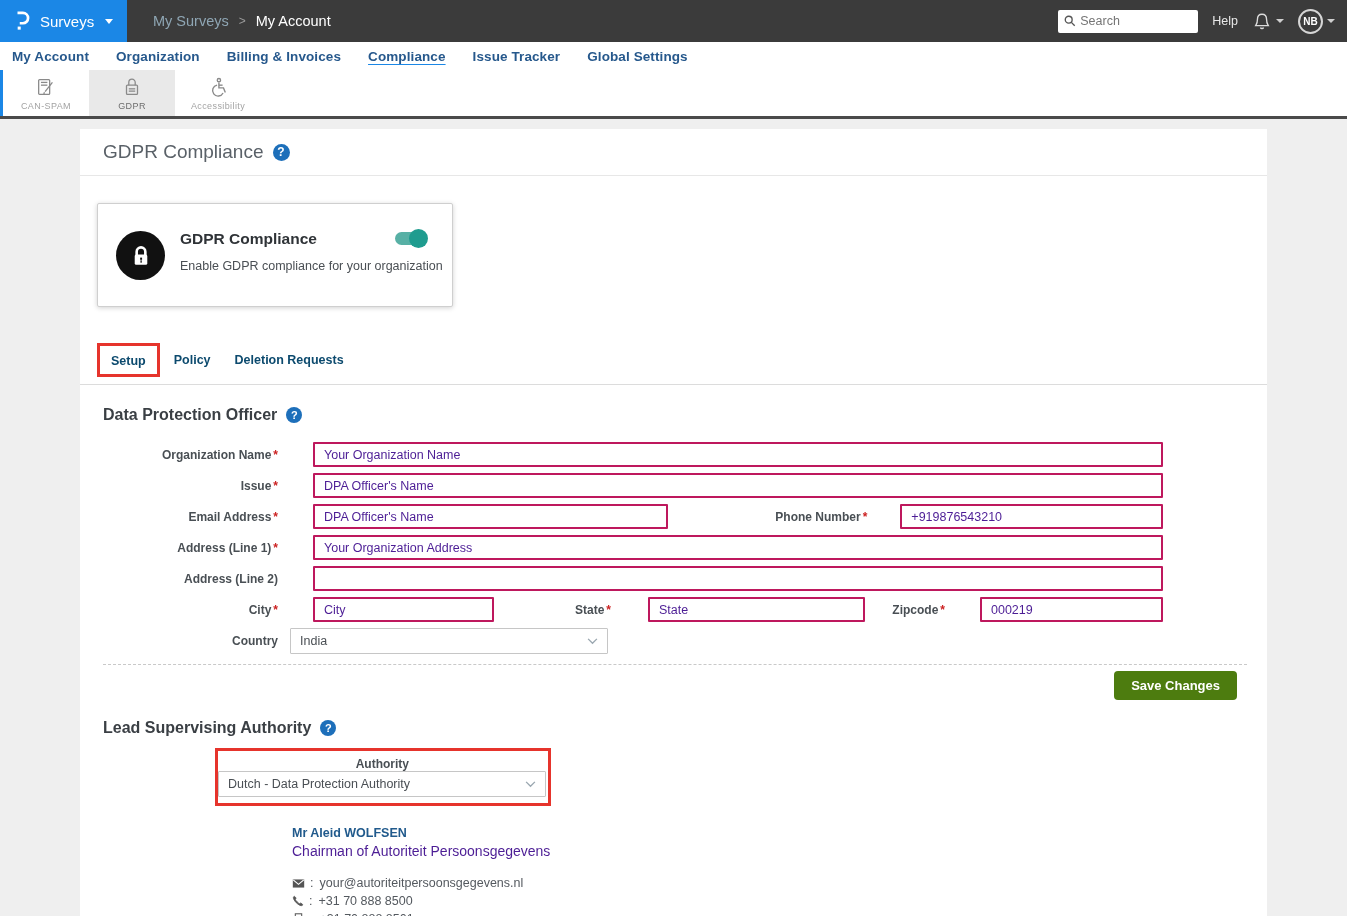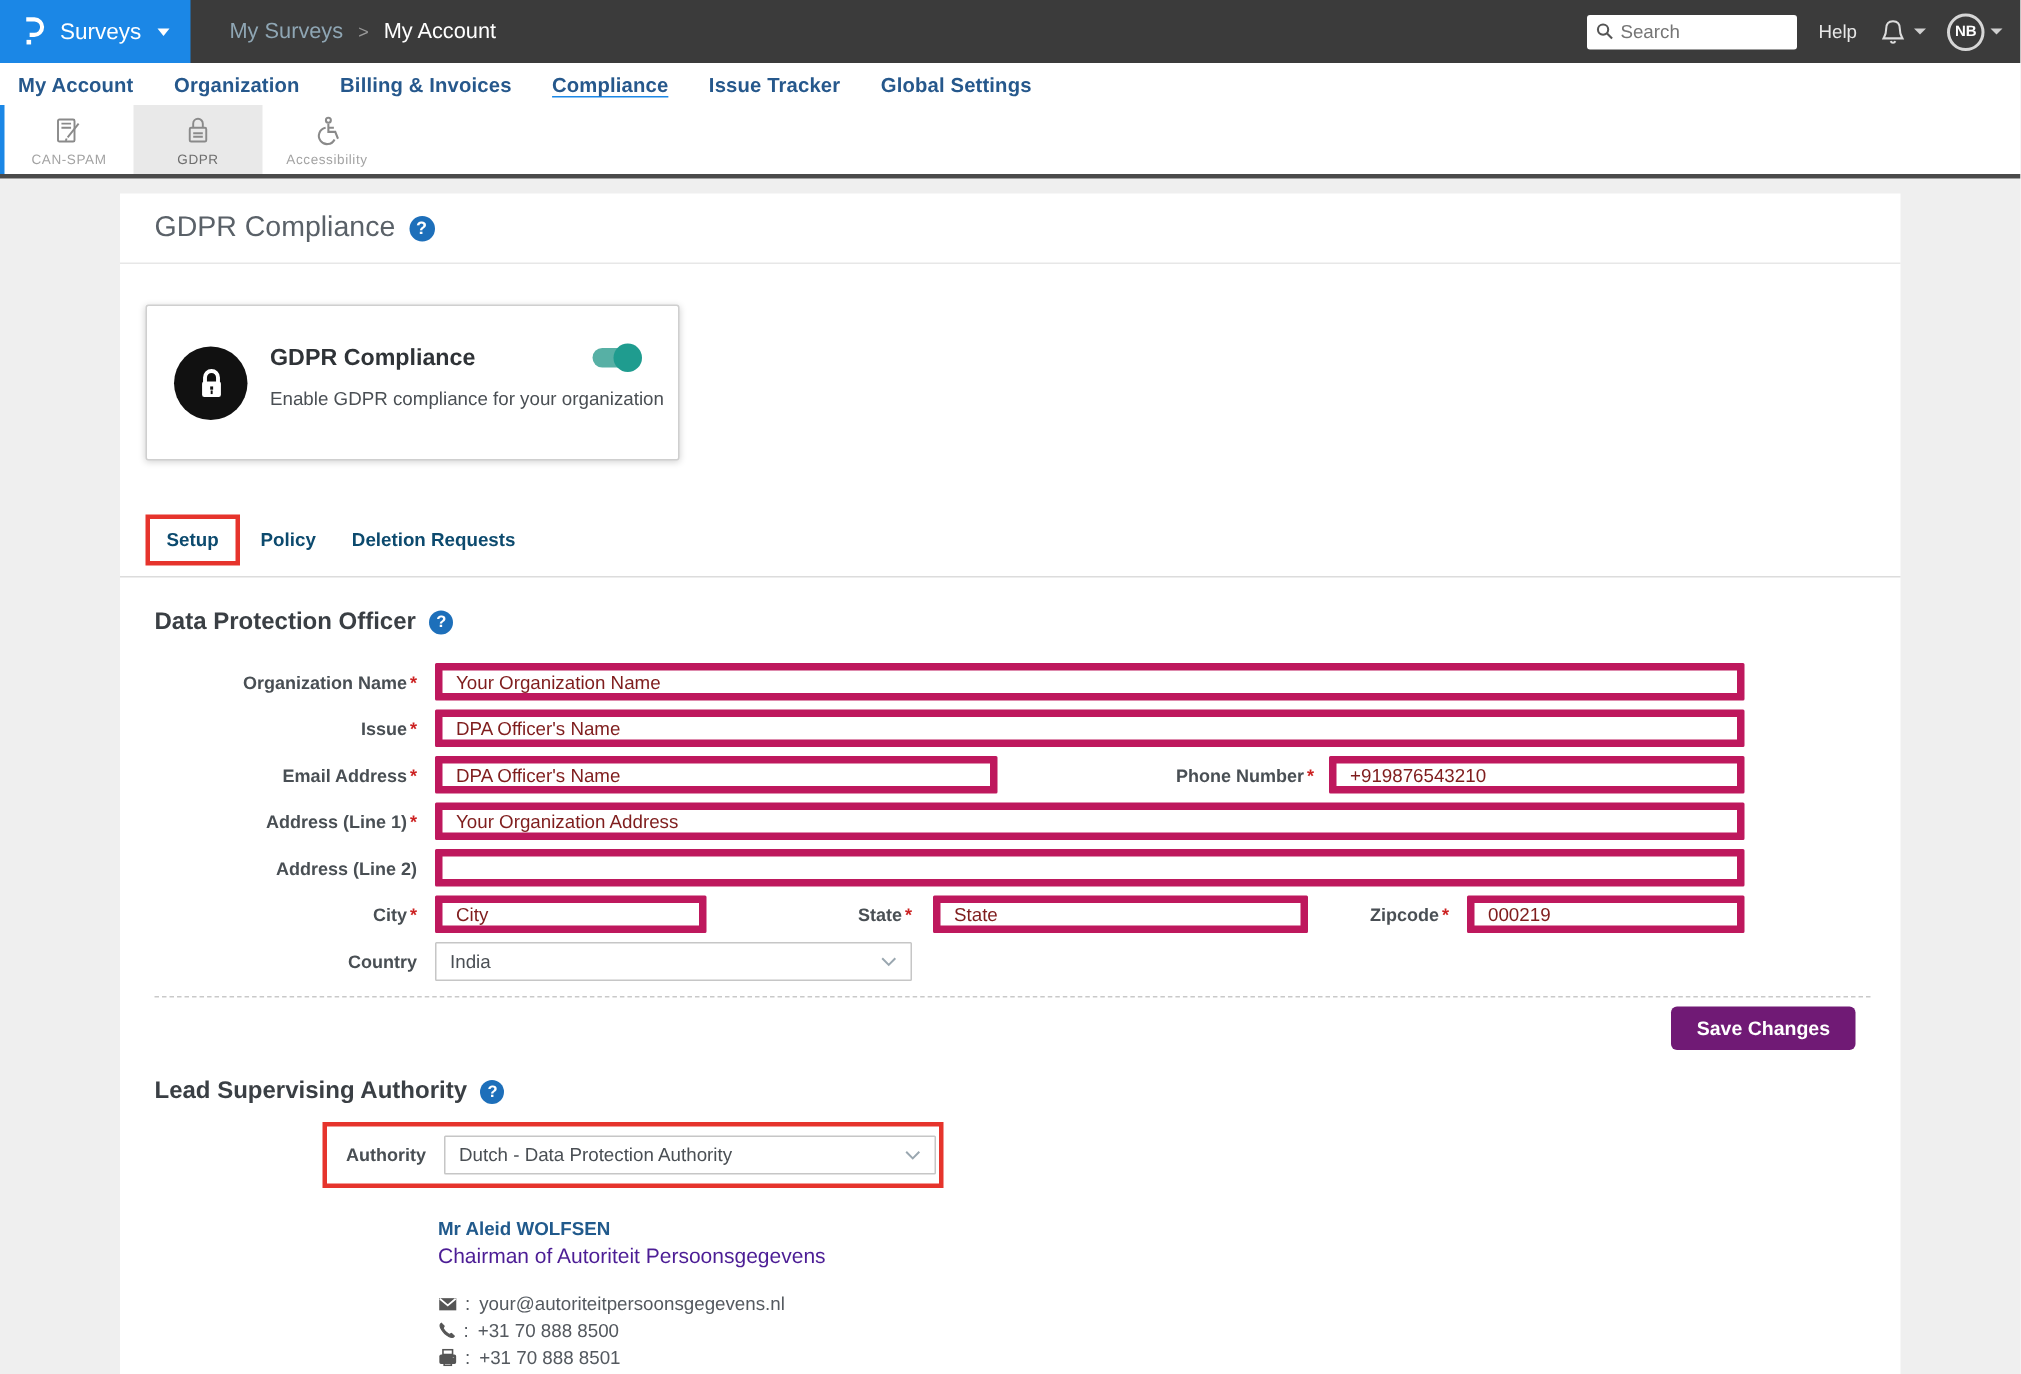--- a/index.html
+++ b/index.html
@@ -66,41 +66,41 @@
   .section-head { display:flex; align-items:center; justify-content:space-between; margin:9px 0 0 0; padding-left:23px; height:42px; }
   .sec-title-wrap { display:flex; align-items:center; gap:9px; }
   .sec-title { font-size:16px; font-weight:bold; color:#3a3f44; }
   .pdf-btn { display:flex; align-items:center; gap:6px; border:1px solid #c9c9c9; border-radius:3px; padding:5px 10px; background:#fff; cursor:pointer; color:#1B87E6; font-size:12.5px; font-family:"Liberation Sans",sans-serif; }
 
   
   .form { margin-top:6px; }
   .frow { display:flex; align-items:center; margin-bottom:6px; padding-left:23px; }
   .flabel { width:187px; text-align:right; padding-right:12px; font-size:12px; font-weight:bold; color:#494f54; flex:0 0 auto; }
   .req { color:#cc2222; margin-left:2px; }
-  .tinput { height:25px; border:5px solid #be185d; border-radius:1px; font-size:12.5px; color:#7f1d1d; padding:0 9px; font-family:"Liberation Sans",sans-serif; outline:none; background:#fff; }
+  .tinput { height:25px; border:2px solid #be185d; border-radius:1px; font-size:12.5px; color:#4c1d95; padding:0 9px; font-family:"Liberation Sans",sans-serif; outline:none; background:#fff;margin-left:23px; }
   .w-full { width:873px; }
   .w-email { width:375px; }
   .lab-phone { width:221px; text-align:right; padding-right:10px; font-size:12px; font-weight:bold; color:#494f54; }
   .w-phone { width:277px; }
   .w-city { width:181px; }
   .lab-state { width:151px; text-align:right; padding-right:14px; font-size:12px; font-weight:bold; color:#494f54; }
   .w-state { width:250px; }
   .lab-zip { width:106px; text-align:right; padding-right:12px; font-size:12px; font-weight:bold; color:#494f54; }
   .w-zip { width:185px; }
   .select { height:26px; border:1px solid #c6c6c6; border-radius:1px; background:#fff; display:flex; align-items:center; justify-content:space-between; padding:0 9px; font-size:12.5px; color:#4a4f54; cursor:pointer; }
   .w-country { width:318px; }
   .w-auth { width:328px; }
 
   .dashed { border:none; border-top:1px dashed #c9c9c9; margin:10px 0 0 23px; width:1144px; }
   .save-row { text-align:right; padding-right:30px; margin-top:6px; }
-  .save-btn { background:#701a75; color:#fff; border:none; border-radius:4px; font-size:13px; font-weight:bold; padding:7px 17px; cursor:pointer; font-family:"Liberation Sans",sans-serif; }
+  .save-btn { background:#4d7c0f; color:#fff; border:none; border-radius:4px; font-size:13px; font-weight:bold; padding:7px 17px; cursor:pointer; font-family:"Liberation Sans",sans-serif; }
 
   
   .lsa-head { display:flex; align-items:center; gap:9px; margin:14px 0 0 23px; height:28px; }
-  .auth-row { margin:6px 0 0 135px; display:inline-flex; align-items:center; border:3px solid #e6342c; padding:6px 2px 6px 0; }
+  .auth-row { margin:6px 0 0 135px; display:inline-flex; align-items:center; border:3px solid #e6342c; padding:6px 2px 6px 0;flex-direction:column; }
   .auth-label { width:78px; text-align:right; padding-right:12px; font-size:12px; font-weight:bold; color:#494f54; }
   .contact { margin:20px 0 0 212px; }
   .c-name { font-size:12.5px; font-weight:bold; color:#215a8c; cursor:pointer; }
   .c-title { font-size:14px; color:#4c1d95; margin-top:3px; }
   .c-lines { margin-top:17px; display:flex; flex-direction:column; gap:4px; }
   .c-line { display:flex; align-items:center; font-size:12.5px; color:#54595f; }
   .c-line svg { stroke:#555; margin-right:5px; }
   .c-sep { margin-right:6px; }
   .chev { flex:0 0 auto; }
 </style>

